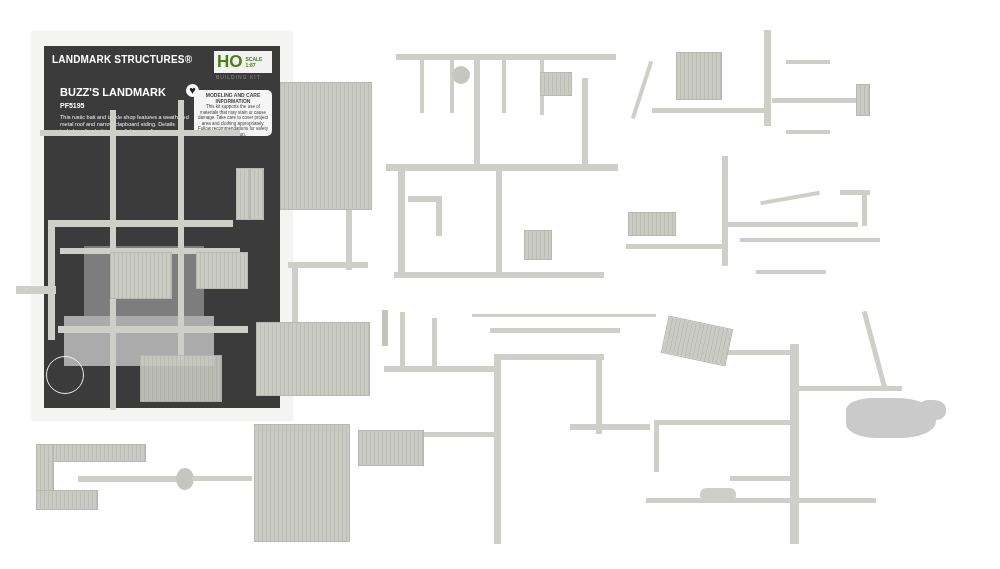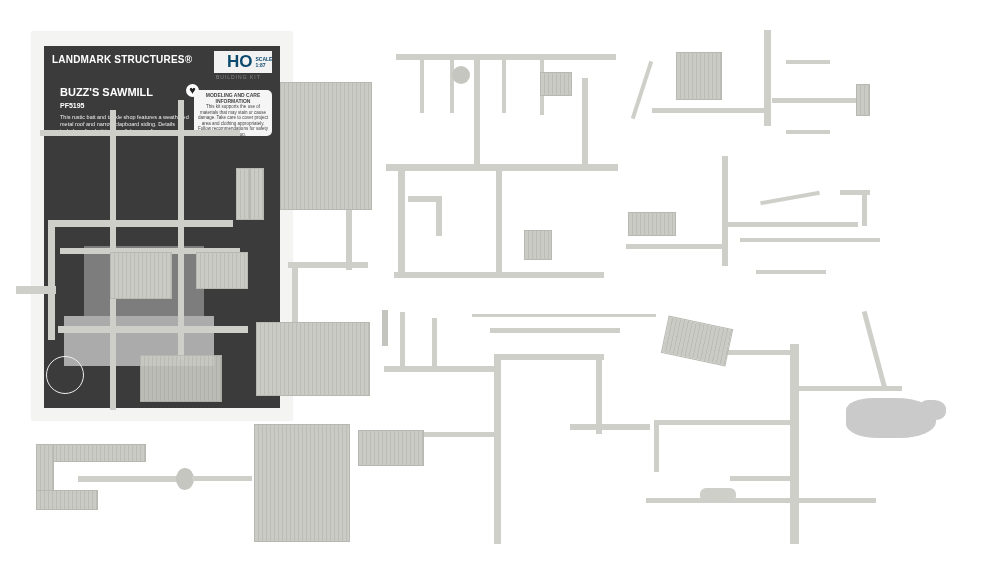--- a/index.html
+++ b/index.html
@@ -17,21 +17,21 @@
   .sheet-inner {
     left: 12px; top: 14px; width: 236px; height: 362px;
     background: #3b3b3b;
   }
   .brand {
     left: 8px; top: 8px; color: #fff; font-weight: bold;
     font-size: 10px; letter-spacing: 0.2px; white-space: nowrap;
   }
   .ho-box {
     left: 170px; top: 5px; width: 58px; height: 22px; background: #f2f2f2;
-    color: #0c4a6e; display: flex; align-items: center; padding-left: 13px; box-sizing: border-box;
+    color: #4d7c0f; display: flex; align-items: center; padding-left: 3px; box-sizing: border-box;
   }
   .ho-box .ho { font-size: 17px; font-weight: 900; }
   .ho-box .scale { font-size: 5px; font-weight: bold; line-height: 6px; margin-left: 3px; }
   .bldgkit { left: 172px; top: 28px; font-size: 5px; color: #888; letter-spacing: 1px; }
   .title {
     left: 16px; top: 40px; color: #fff; font-weight: bold; font-size: 11px;
   }
   .sku { left: 16px; top: 56px; color: #fff; font-weight: bold; font-size: 7px; }
   .desc {
     left: 16px; top: 68px; width: 130px; color: #eee; font-size: 5.5px; line-height: 7px;
@@ -65,21 +65,21 @@
   <div class="abs sheet-inner">
     <div class="abs brand">LANDMARK STRUCTURES®</div>
     <div class="abs ho-box">
       <span class="ho">HO</span>
       <span class="scale">
         <span>SCALE</span><br>
         <span>1:87</span>
       </span>
     </div>
     <div class="abs bldgkit">BUILDING KIT</div>
-    <div class="abs title">BUZZ'S SAWMILL</div>
+    <div class="abs title">BUZZ'S LANDMARK</div>
     <div class="abs sku">PF5195</div>
     <div class="abs desc">This rustic bait and tackle shop features a weathered metal roof and narrow clapboard siding. Details include ... live bait tank, ... fisherman figure,</div>
     <div class="abs heart">♥</div>
     <div class="abs care">
       <div class="h">MODELING AND CARE INFORMATION</div>
       <div>This kit supports the use of materials that may stain or cause damage. Take care to cover project area and clothing appropriately. Follow recommendations for safety and cleanup.</div>
     </div>
     <div class="abs photo-a"></div>
     <div class="abs photo-b"></div>
     <div class="abs tree-logo"></div>

